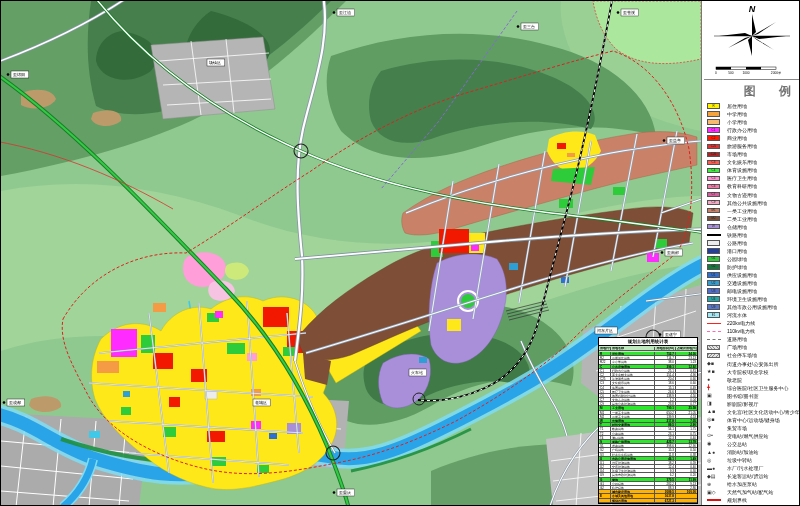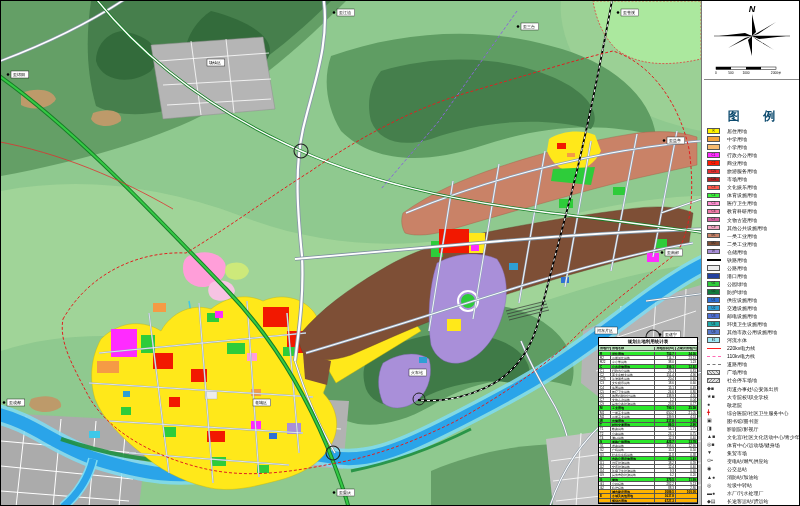--- a/index.html
+++ b/index.html
@@ -4,21 +4,21 @@
 <style>
   html,body{margin:0;padding:0;background:#dddddd;font-family:"Liberation Sans","DejaVu Sans",sans-serif;}
   .stage{position:relative;width:800px;height:506px;background:#fff;overflow:hidden;border:1px solid #000;box-sizing:border-box;}
   .map-wrap{position:absolute;left:0;top:0;width:700px;height:506px;background:#8FC98F;}
   .map-wrap svg{display:block;}
   
   .panel{position:absolute;left:700px;top:0;width:100px;height:506px;background:#ffffff;border-left:1px solid #777;box-sizing:border-box;}
   .compass-box{height:62px;border-bottom:none;display:flex;align-items:center;justify-content:center;}
   .scalebox{height:14px;display:flex;align-items:center;justify-content:center;}
   .panel-divider{border-top:1px solid #888;margin:2px 2px 0 2px;}
-  .legend-title{text-align:center;font-size:12px;font-weight:bold;letter-spacing:10px;padding:3px 0 2px 10px;color:#0c4a6e;margin-top:25px;}
+  .legend-title{text-align:right;font-size:12px;font-weight:bold;letter-spacing:10px;padding:3px 0 2px 10px;color:#737373;}
   .legend-items{padding:0 0 0 5px;}
   .legend-row{display:flex;align-items:center;height:8.05px;font-size:5px;color:#111;white-space:nowrap;}
   .lkey{width:17px;display:flex;align-items:center;justify-content:flex-start;flex:none;}
   .sw{width:13px;height:5.5px;border:0.5px solid #555;box-sizing:border-box;display:flex;align-items:center;justify-content:center;font-size:3px;color:#222;line-height:1;}
   .lline{width:14px;height:0;}
   .rail{width:14px;height:2.2px;background:repeating-linear-gradient(90deg,#000 0 2.5px,#fff 2.5px 5px);border:0.5px solid #000;box-sizing:border-box;}
   .hatch1{width:13px;height:5.5px;border:0.5px solid #666;box-sizing:border-box;background:repeating-linear-gradient(45deg,#8a8a8a 0 0.8px,#e3e3e3 0.8px 2.4px);}
   .hatch2{width:13px;height:5.5px;border:0.5px solid #666;box-sizing:border-box;background:repeating-linear-gradient(135deg,#8a8a8a 0 0.8px,#e3e3e3 0.8px 2.4px);}
   .sym{font-size:5px;line-height:1;}
   .llabel{margin-left:3px;}

